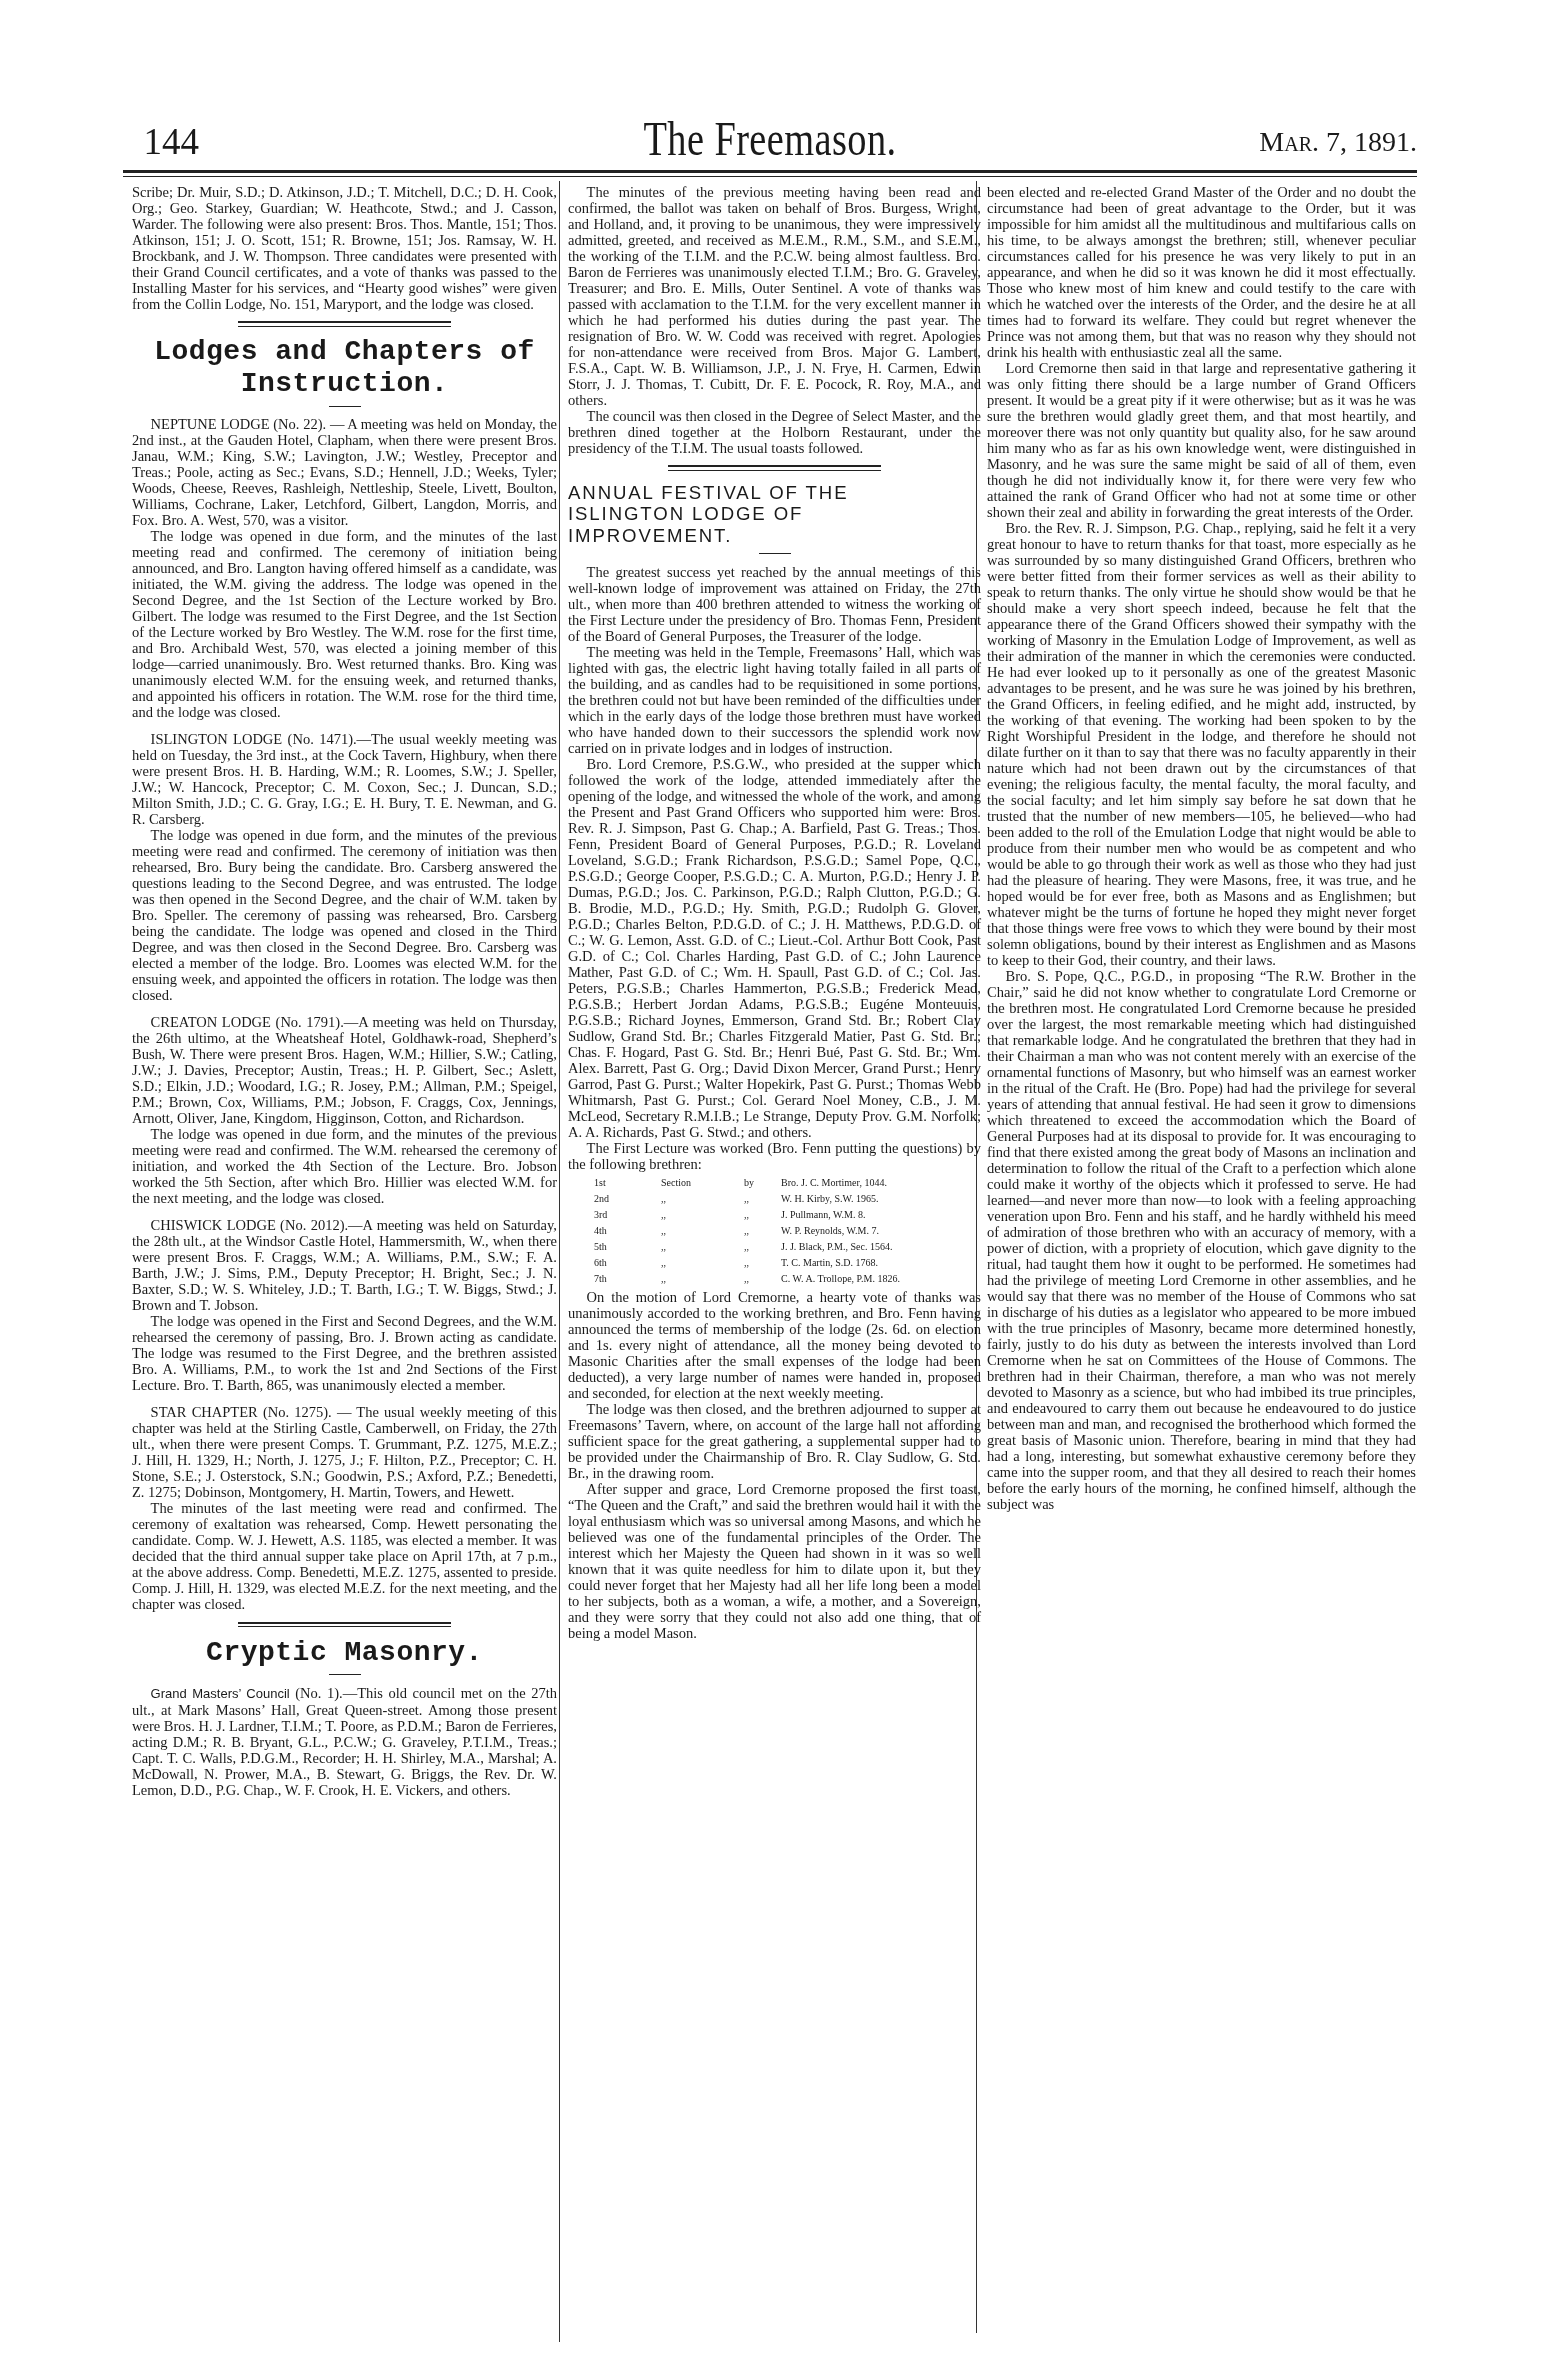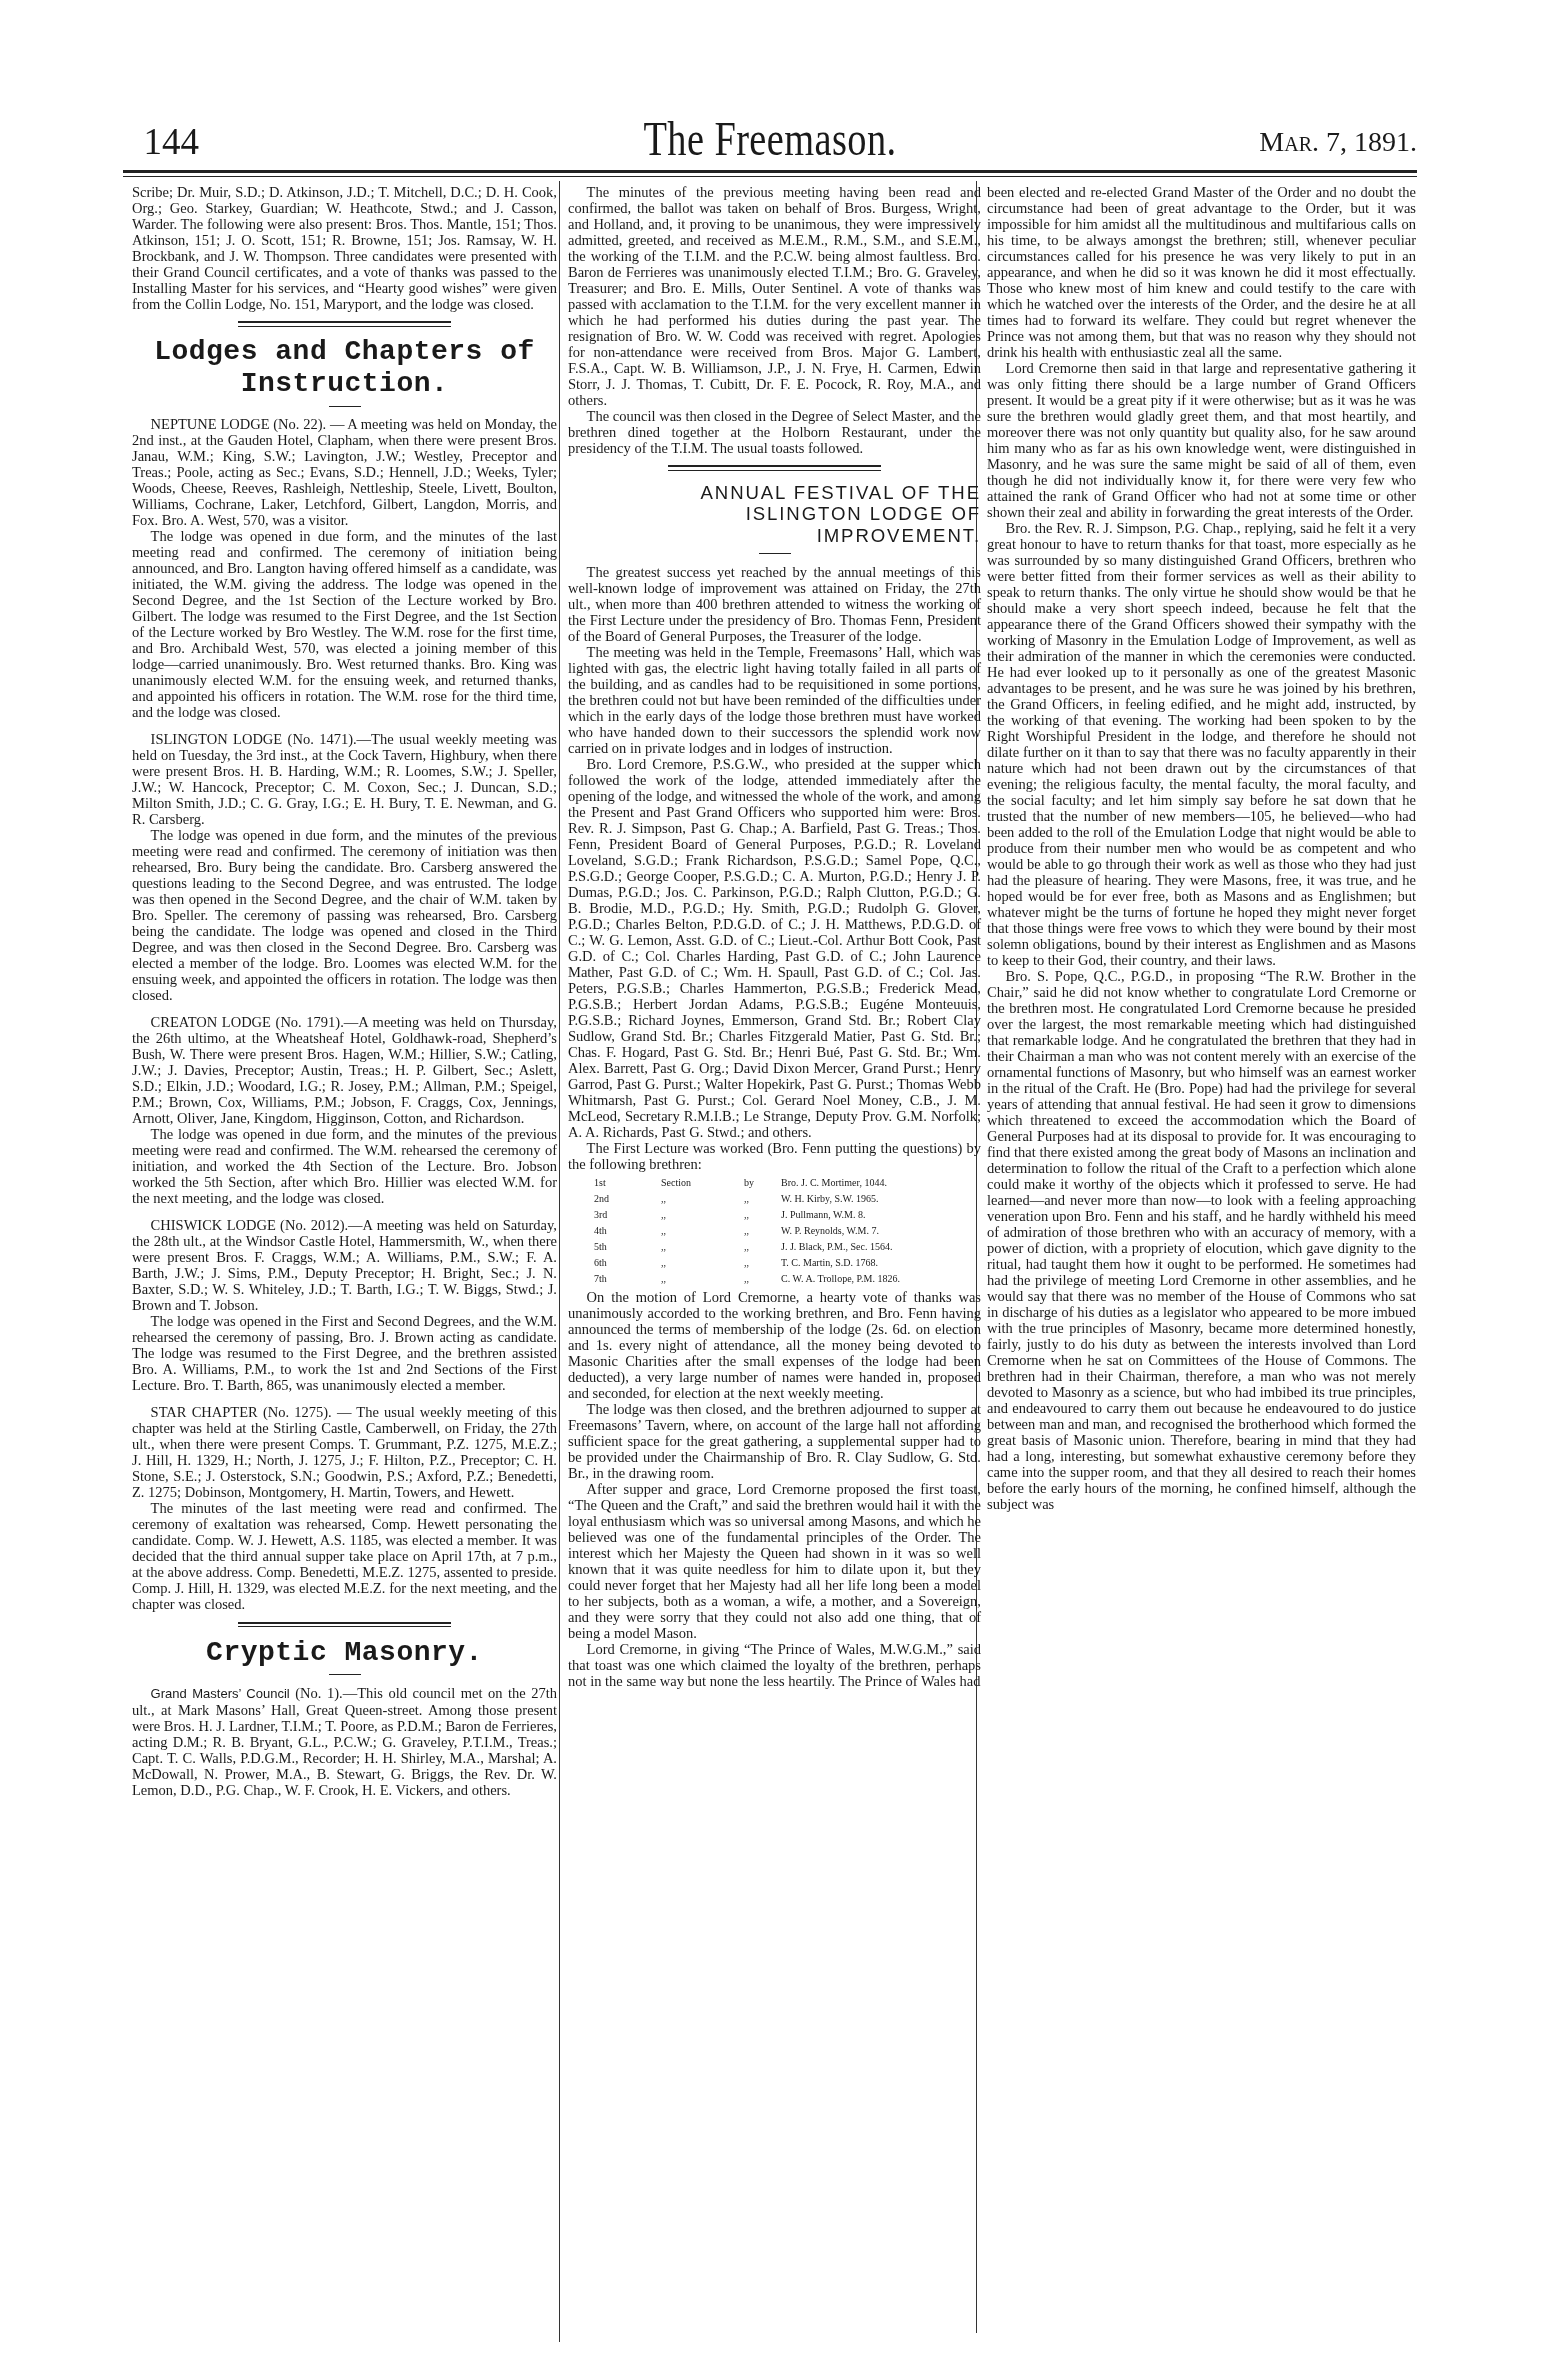--- a/index.html
+++ b/index.html
@@ -21,21 +21,21 @@
   .col2 { left: 568px; width: 413px; }
   .col3 { left: 987px; width: 429px; }
   .vrule { position: absolute; top: 181px; width: 0.9px; background: #333; }
   .vr1 { left: 559px; height: 2161px; }
   .vr2 { left: 976px; height: 2152px; }
   .head-blackletter {
     text-align: center; font-family: Liberation Mono, monospace; font-weight: bold;
     font-size: 28px; line-height: 32px; margin: 9.3px 0 5.6px 0; letter-spacing: 0.5px;
   }
   .head-caps {
-    text-align: right; font-family: "Liberation Sans", sans-serif; font-size: 18.6px;
+    text-align: left; font-family: "Liberation Sans", sans-serif; font-size: 18.6px;
     line-height: 21.3px; letter-spacing: 1.9px; margin: 11px 0 7.4px 0;
   }
   .section-rule { width: 213px; margin: 9.3px auto 0 auto; border-top: 2.8px solid #222; border-bottom: 0.9px solid #222; height: 2.8px; }
   .short-dash { width: 32px; margin: 3.7px auto 9.3px auto; border-top: 1.9px solid #222; }
   .council-lead { font-family: "Liberation Sans", sans-serif; font-size: 13px; }
   .lecture-table { margin: 3.7px 0 1.9px 26px; border-collapse: collapse; font-size: 10px; line-height: 16px; }
   .lecture-table td { padding: 0; vertical-align: top; }
   .lecture-table td.sec { width: 67px; }
   .lecture-table td.by { width: 83px; }
   .lecture-table td.bro { width: 37px; }
@@ -146,21 +146,20 @@
         <td class="by">,,</td>
         <td class="bro">,,</td>
         <td>C. W. A. Trollope, P.M. 1826.</td>
       </tr>
     </tbody>
   </table>
 
   <p>On the motion of Lord Cremorne, a hearty vote of thanks was unanimously accorded to the working brethren, and Bro. Fenn having announced the terms of membership of the lodge (2s. 6d. on election and 1s. every night of attendance, all the money being devoted to Masonic Charities after the small expenses of the lodge had been deducted), a very large number of names were handed in, proposed and seconded, for election at the next weekly meeting.</p>
   <p>The lodge was then closed, and the brethren adjourned to supper at Freemasons’ Tavern, where, on account of the large hall not affording sufficient space for the great gathering, a supplemental supper had to be provided under the Chairmanship of Bro. R. Clay Sudlow, G. Std. Br., in the drawing room.</p>
   <p>After supper and grace, Lord Cremorne proposed the first toast, “The Queen and the Craft,” and said the brethren would hail it with the loyal enthusiasm which was so universal among Masons, and which he believed was one of the fundamental principles of the Order. The interest which her Majesty the Queen had shown in it was so well known that it was quite needless for him to dilate upon it, but they could never forget that her Majesty had all her life long been a model to her subjects, both as a woman, a wife, a mother, and a Sovereign, and they were sorry that they could not also add one thing, that of being a model Mason.</p>
-  <p>Lord Cremorne, in giving “The Prince of Wales, M.W.G.M.,” said that toast was one which claimed the loyalty of the brethren, perhaps not in the same way but none the less heartily. The Prince of Wales had</p>
 </div>
 
 <div class="col col3">
   <p class="noindent">been elected and re-elected Grand Master of the Order and no doubt the circumstance had been of great advantage to the Order, but it was impossible for him amidst all the multitudinous and multifarious calls on his time, to be always amongst the brethren; still, whenever peculiar circumstances called for his presence he was very likely to put in an appearance, and when he did so it was known he did it most effectually. Those who knew most of him knew and could testify to the care with which he watched over the interests of the Order, and the desire he at all times had to forward its welfare. They could but regret whenever the Prince was not among them, but that was no reason why they should not drink his health with enthusiastic zeal all the same.</p>
   <p>Lord Cremorne then said in that large and representative gathering it was only fitting there should be a large number of Grand Officers present. It would be a great pity if it were otherwise; but as it was he was sure the brethren would gladly greet them, and that most heartily, and moreover there was not only quantity but quality also, for he saw around him many who as far as his own knowledge went, were distinguished in Masonry, and he was sure the same might be said of all of them, even though he did not individually know it, for there were very few who attained the rank of Grand Officer who had not at some time or other shown their zeal and ability in forwarding the great interests of the Order.</p>
   <p>Bro. the Rev. R. J. Simpson, P.G. Chap., replying, said he felt it a very great honour to have to return thanks for that toast, more especially as he was surrounded by so many distinguished Grand Officers, brethren who were better fitted from their former services as well as their ability to speak to return thanks. The only virtue he should show would be that he should make a very short speech indeed, because he felt that the appearance there of the Grand Officers showed their sympathy with the working of Masonry in the Emulation Lodge of Improvement, as well as their admiration of the manner in which the ceremonies were conducted. He had ever looked up to it personally as one of the greatest Masonic advantages to be present, and he was sure he was joined by his brethren, the Grand Officers, in feeling edified, and he might add, instructed, by the working of that evening. The working had been spoken to by the Right Worshipful President in the lodge, and therefore he should not dilate further on it than to say that there was no faculty apparently in their nature which had not been drawn out by the circumstances of that evening; the religious faculty, the mental faculty, the moral faculty, and the social faculty; and let him simply say before he sat down that he trusted that the number of new members—105, he believed—who had been added to the roll of the Emulation Lodge that night would be able to produce from their number men who would be as competent and who would be able to go through their work as well as those who they had just had the pleasure of hearing. They were Masons, free, it was true, and he hoped would be for ever free, both as Masons and as Englishmen; but whatever might be the turns of fortune he hoped they might never forget that those things were free vows to which they were bound by their most solemn obligations, bound by their interest as Englishmen and as Masons to keep to their God, their country, and their laws.</p>
   <p>Bro. S. Pope, Q.C., P.G.D., in proposing “The R.W. Brother in the Chair,” said he did not know whether to congratulate Lord Cremorne or the brethren most. He congratulated Lord Cremorne because he presided over the largest, the most remarkable meeting which had distinguished that remarkable lodge. And he congratulated the brethren that they had in their Chairman a man who was not content merely with an exercise of the ornamental functions of Masonry, but who himself was an earnest worker in the ritual of the Craft. He (Bro. Pope) had had the privilege for several years of attending that annual festival. He had seen it grow to dimensions which threatened to exceed the accommodation which the Board of General Purposes had at its disposal to provide for. It was encouraging to find that there existed among the great body of Masons an inclination and determination to follow the ritual of the Craft to a perfection which alone could make it worthy of the objects which it professed to serve. He had learned—and never more than now—to look with a feeling approaching veneration upon Bro. Fenn and his staff, and he hardly withheld his meed of admiration of those brethren who with an accuracy of memory, with a power of diction, with a propriety of elocution, which gave dignity to the ritual, had taught them how it ought to be performed. He sometimes had had the privilege of meeting Lord Cremorne in other assemblies, and he would say that there was no member of the House of Commons who sat in discharge of his duties as a legislator who appeared to be more imbued with the true principles of Masonry, became more determined honestly, fairly, justly to do his duty as between the interests involved than Lord Cremorne when he sat on Committees of the House of Commons. The brethren had in their Chairman, therefore, a man who was not merely devoted to Masonry as a science, but who had imbibed its true principles, and endeavoured to carry them out because he endeavoured to do justice between man and man, and recognised the brotherhood which formed the great basis of Masonic union. Therefore, bearing in mind that they had had a long, interesting, but somewhat exhaustive ceremony before they came into the supper room, and that they all desired to reach their homes before the early hours of the morning, he confined himself, although the subject was</p>
 </div>
 
 

